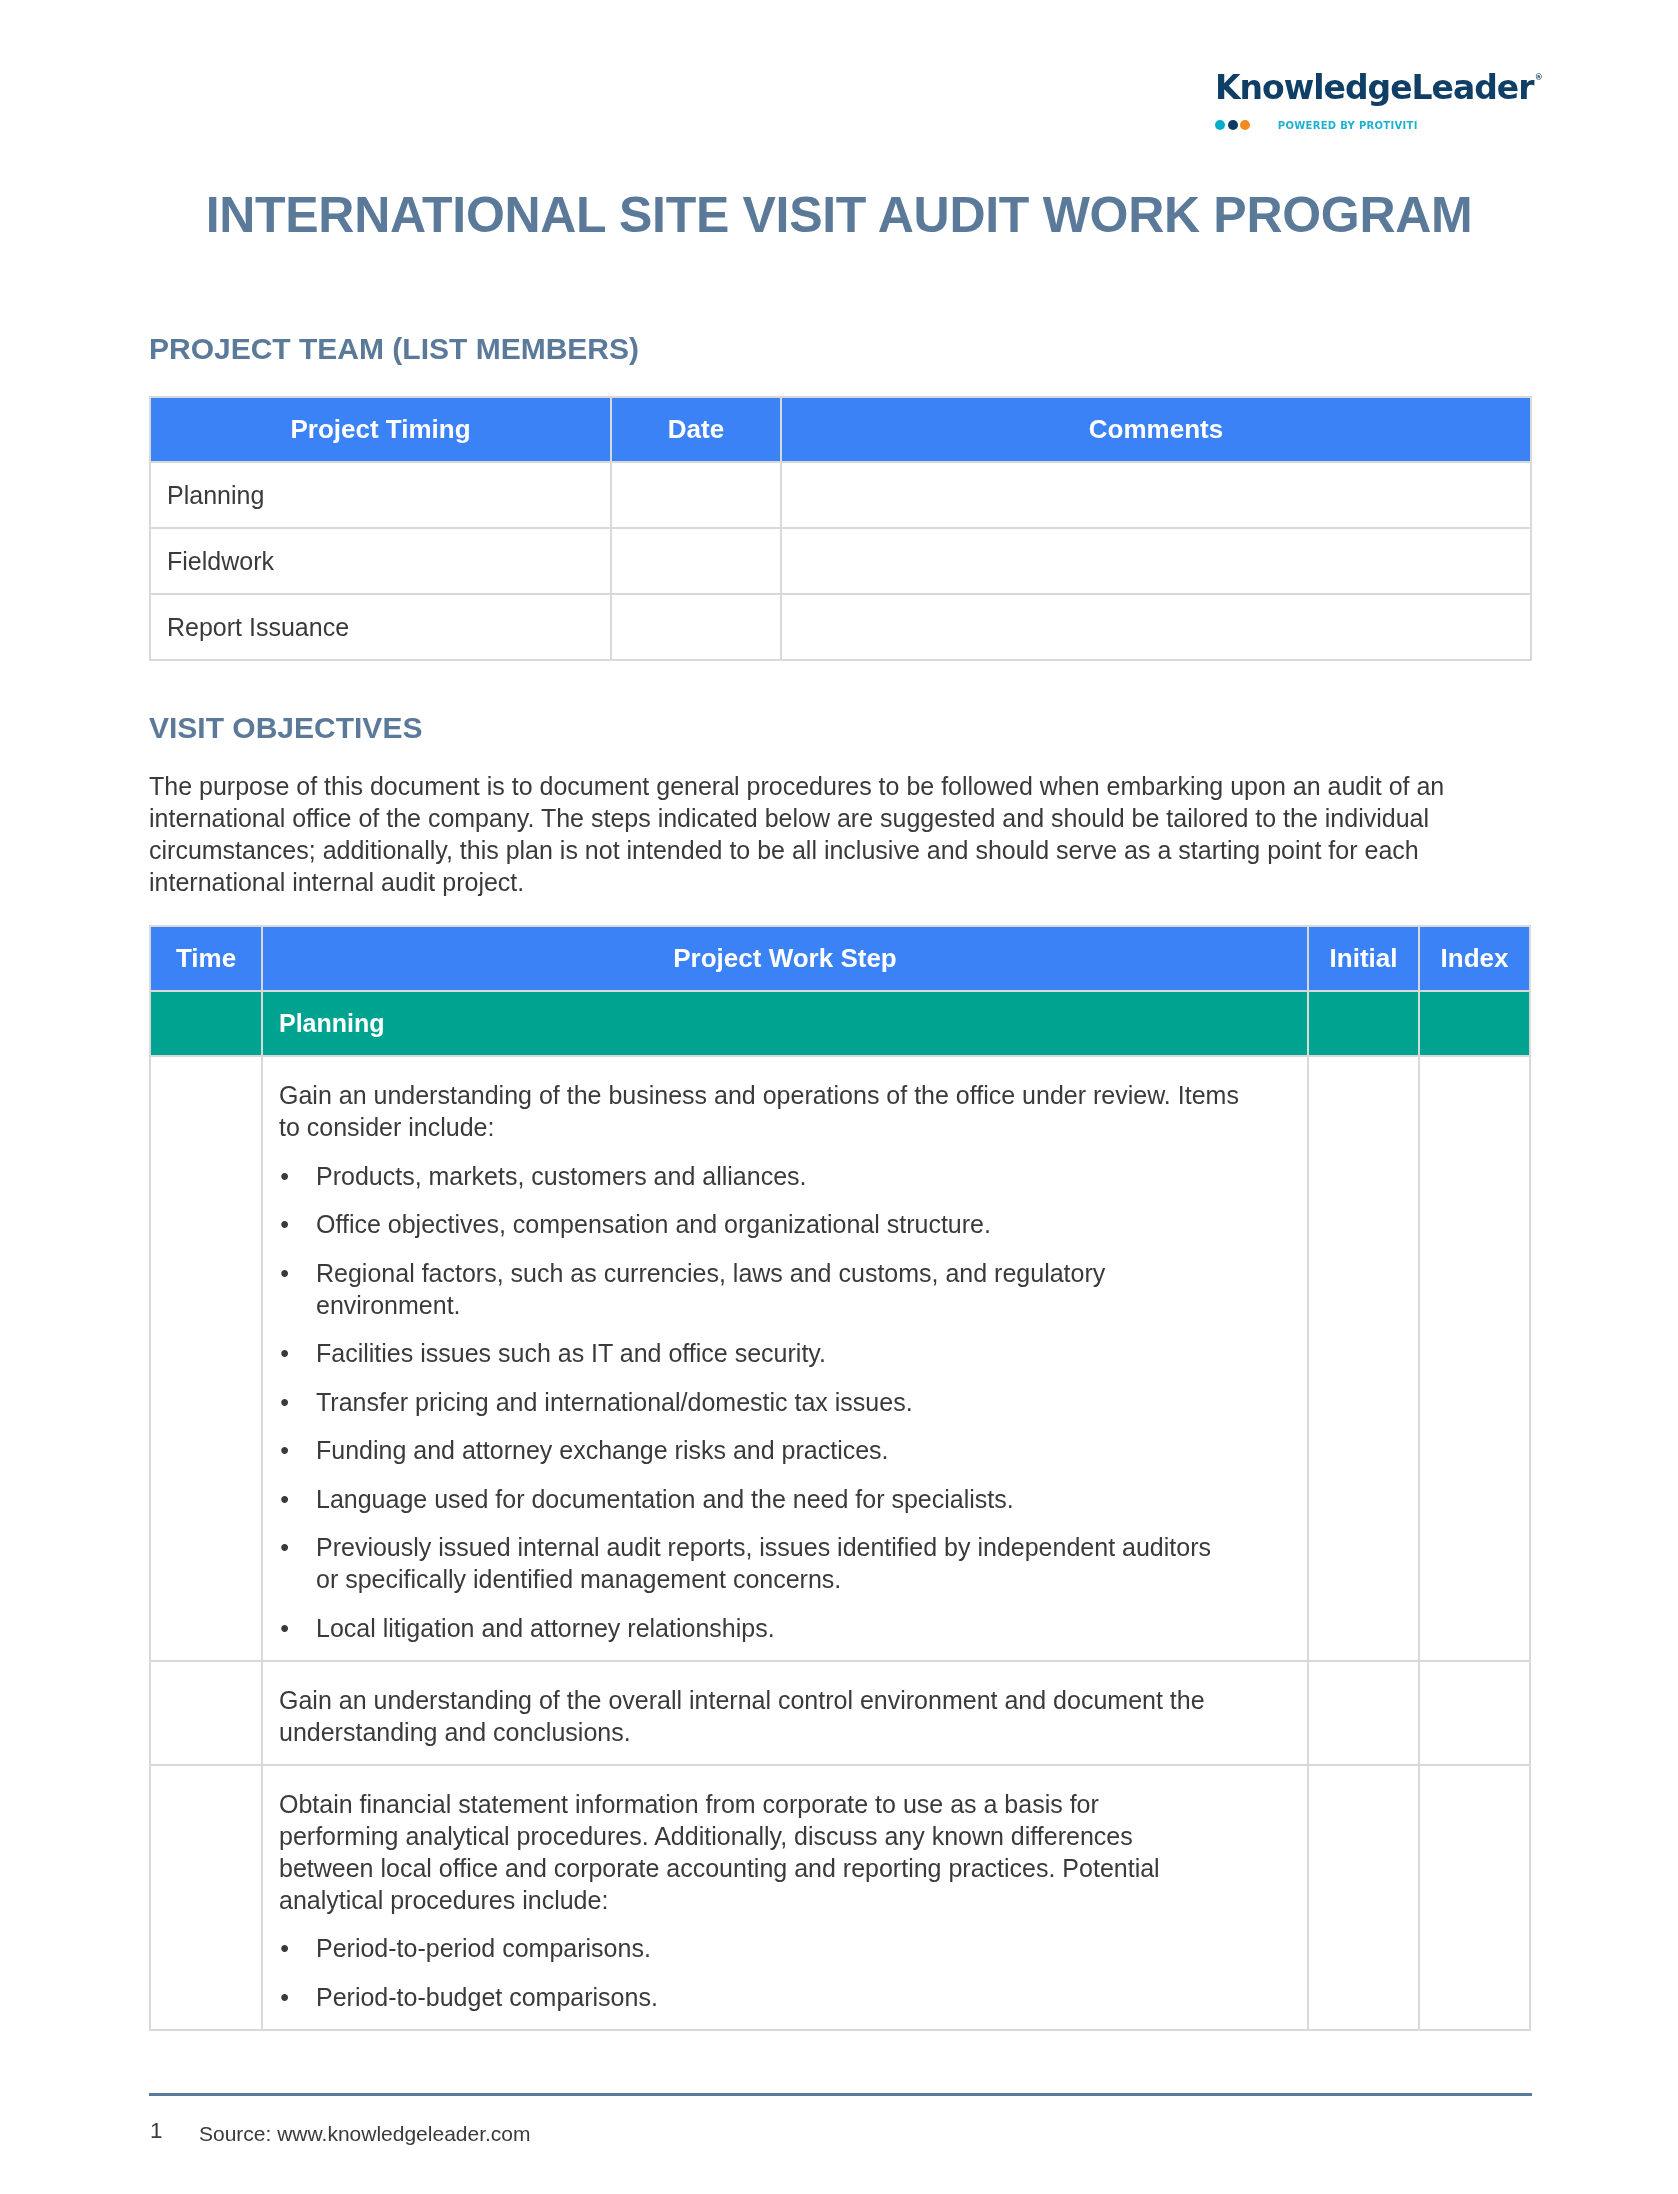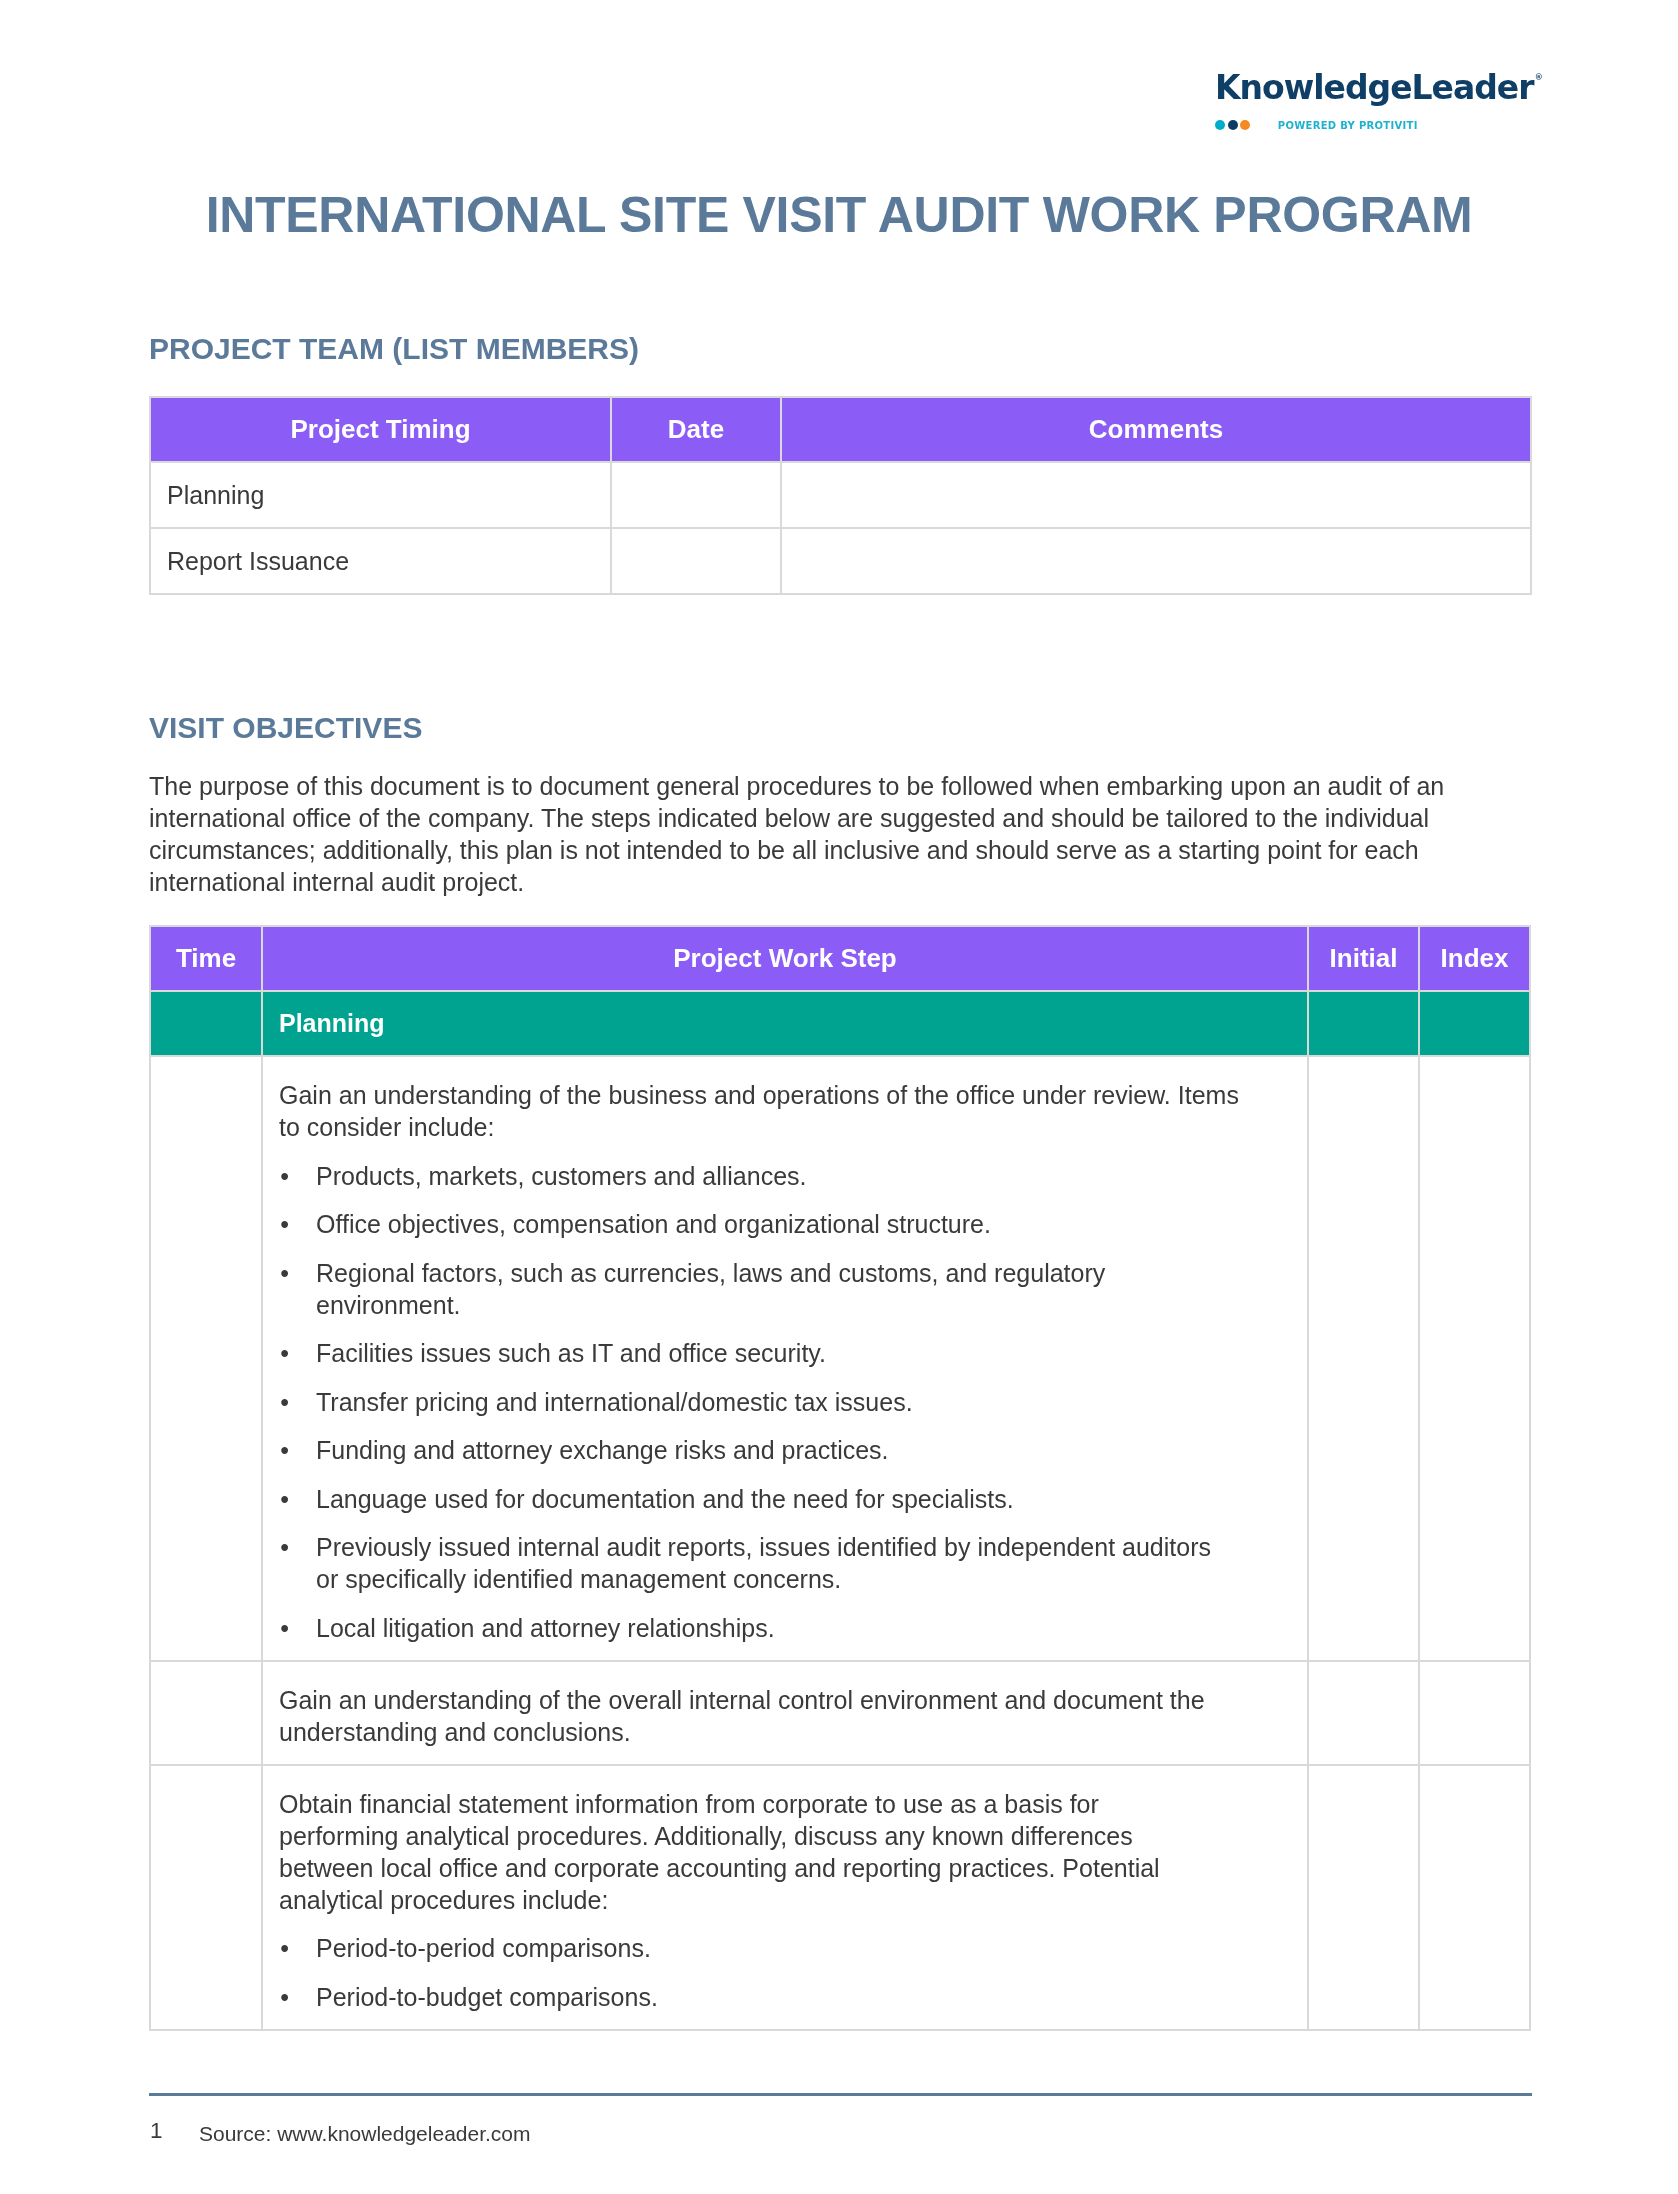--- a/index.html
+++ b/index.html
@@ -29,21 +29,21 @@
     .section-heading {
       position: absolute; left: 149px; font-weight: bold; font-size: 30px; color: #5b7a99; line-height: 1;
     }
     
     table.grid {
       position: absolute; left: 149px; border-collapse: collapse; table-layout: fixed;
       font-size: 25px;
     }
     table.grid td, table.grid th { border: 2.6px solid #d9d9d9; padding: 0; }
     table.grid th {
-      background: #8b5cf6; color: #ffffff; font-weight: bold; text-align: center;
+      background: #3b82f6; color: #ffffff; font-weight: bold; text-align: center;
       border-color: #d9d9d9;
       margin-top: 8px;
     }
     .t1 { top: 396px; width: 1383px; }
     .t1 th { height: 63px; font-size: 26px; }
     .t1 td { height: 64px; vertical-align: middle; }
     .t1 td.label { padding-left: 16px; }
     .t2 { top: 925px; width: 1382px; }
     .t2 th { height: 63px; font-size: 26px; }
     .t2 tr.section td { background: #00a38f; color: #ffffff; font-weight: bold; height: 63px; }
@@ -89,20 +89,25 @@
   <thead>
     <tr>
       <th>Project Timing</th>
       <th>Date</th>
       <th>Comments</th>
     </tr>
   </thead>
   <tbody>
     <tr>
       <td class="label">Planning</td>
+      <td></td>
+      <td></td>
+    </tr>
+    <tr>
+      <td class="label">Fieldwork</td>
       <td></td>
       <td></td>
     </tr>
     <tr>
       <td class="label">Report Issuance</td>
       <td></td>
       <td></td>
     </tr>
   </tbody>
 </table>

